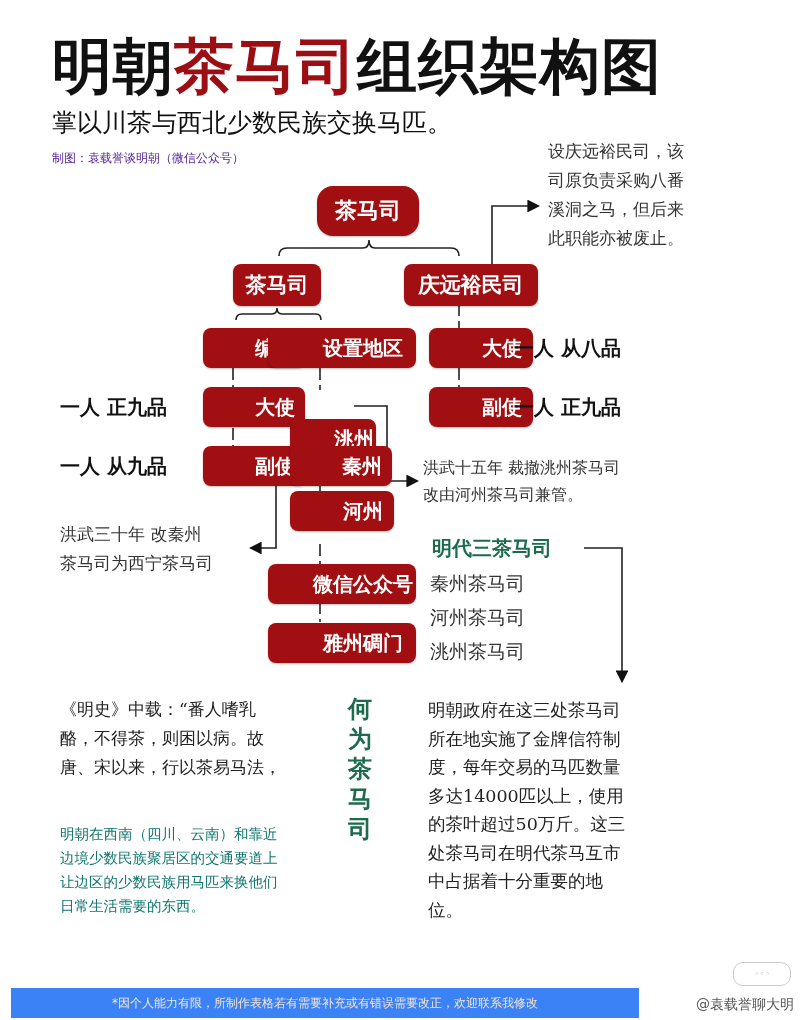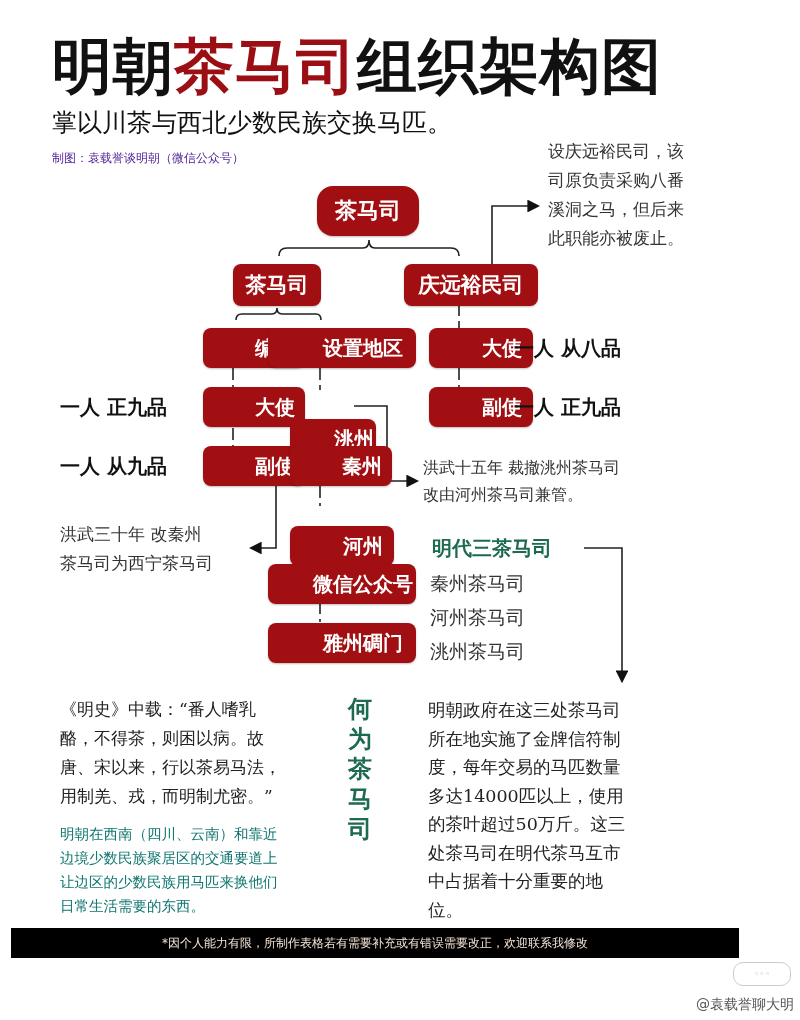--- a/index.html
+++ b/index.html
@@ -19,21 +19,21 @@
   .b-sm { font-size:20px;padding-left:42px; }
 
   .note { position:absolute; font-size:17px; line-height:29px; color:#333; font-family:"DejaVu Serif", "Liberation Serif", serif; }
   .rank { position:absolute; font-size:20px; font-weight:bold; color:#111; white-space:nowrap; font-family:"DejaVu Serif","Liberation Serif",serif; }
   .green { color:#1d6b4f; font-weight:bold; }
   .vert { left:344px; top:694px; width:32px; font-size:24px; line-height:30px; text-align:center; }
 
   .body-text { position:absolute; font-size:17px; line-height:29px; color:#222; font-family:"DejaVu Serif","Liberation Serif",serif; }
   .small-text { position:absolute; font-size:14.5px; line-height:24px; color:#0f766e; font-family:"DejaVu Serif","Liberation Serif",serif; }
 
-  .footer-bar { left:11px; top:928px; width:728px; height:30px; background:#000000;
+  .footer-bar { left:11px; top:988px; width:628px; height:30px; background:#3b82f6;
                 color:#f6e6d8; font-size:12px; display:flex; align-items:center; justify-content:center; }
   .watermark { right:6px; top:996px; font-size:14px; color:#555; white-space:nowrap; }
   .stamp { left:733px; top:962px; width:56px; height:22px; border:1px solid #ccc; border-radius:10px; background:#fff;
            font-size:9px; color:#aaa; display:flex; align-items:center; justify-content:center; }
   svg.lines { position:absolute; left:0; top:0; }
 </style>
 </head>
 <body>
 
 <div class="abs title"><span>明朝</span><span class="red">茶马司</span><span>组织架构图</span></div>
@@ -79,21 +79,21 @@
 <div class="box b-md" style="left:392px;top:264px;width:134px;height:42px;margin-left:12px;">庆远裕民司</div>
 
 <div class="box b-sm" style="left:203px;top:328px;width:60px;height:40px;">编制</div>
 <div class="box b-sm" style="left:268px;top:328px;width:106px;height:40px;">设置地区</div>
 
 <div class="box b-sm" style="left:203px;top:387px;width:60px;height:40px;">大使</div>
 <div class="box b-sm" style="left:203px;top:446px;width:60px;height:40px;">副使</div>
 
 <div class="box b-sm" style="left:290px;top:387px;width:44px;height:40px;margin-top:32px;">洮州</div>
 <div class="box b-sm" style="left:290px;top:446px;width:60px;height:40px;">秦州</div>
-<div class="box b-sm" style="left:290px;top:526px;width:62px;height:40px;">河州</div>
+<div class="box b-sm" style="left:290px;top:491px;width:62px;height:40px;">河州</div>
 <div class="box b-sm" style="left:268px;top:564px;width:106px;height:40px;">微信公众号</div>
 <div class="box b-sm" style="left:268px;top:623px;width:106px;height:40px;">雅州碉门</div>
 
 <div class="box b-sm" style="left:429px;top:328px;width:62px;height:40px;">大使</div>
 <div class="box b-sm" style="left:429px;top:387px;width:62px;height:40px;">副使</div>
 
 <div class="rank" style="left:60px;top:394px;">一人 正九品</div>
 <div class="rank" style="left:60px;top:453px;">一人 从九品</div>
 <div class="rank" style="left:514px;top:335px;">一人 从八品</div>
 <div class="rank" style="left:514px;top:394px;">一人 正九品</div>
@@ -125,21 +125,20 @@
   <div>为</div>
   <div>茶</div>
   <div>马</div>
   <div>司</div>
 </div>
 
 <div class="body-text" style="left:60px;top:695px;">
   <div>《明史》中载：“番人嗜乳</div>
   <div>酪，不得茶，则困以病。故</div>
   <div>唐、宋以来，行以茶易马法，</div>
-  <div>用制羌、戎，而明制尤密。”</div>
 </div>
 
 <div class="small-text" style="left:60px;top:822px;">
   <div>明朝在西南（四川、云南）和靠近</div>
   <div>边境少数民族聚居区的交通要道上</div>
   <div>让边区的少数民族用马匹来换他们</div>
   <div>日常生活需要的东西。</div>
 </div>
 
 <div class="body-text" style="left:428px;top:696px;font-size:17.5px;line-height:28.5px;">

